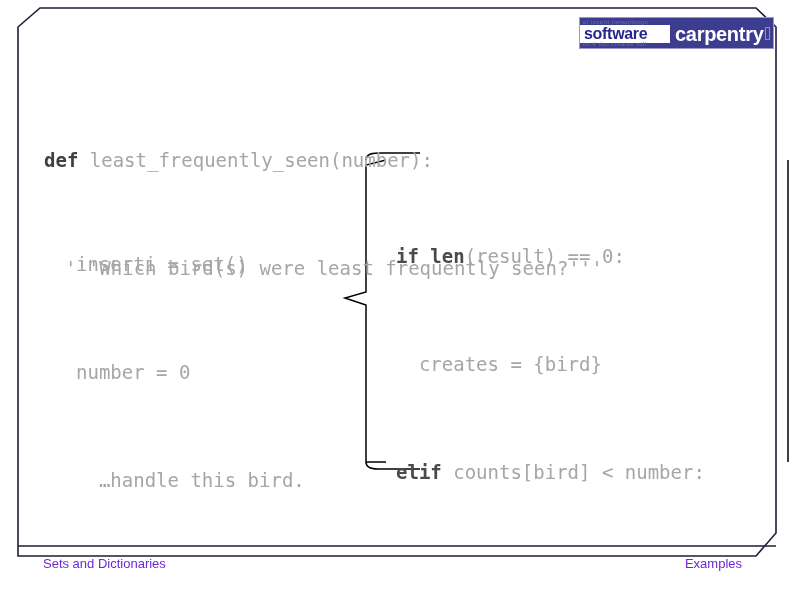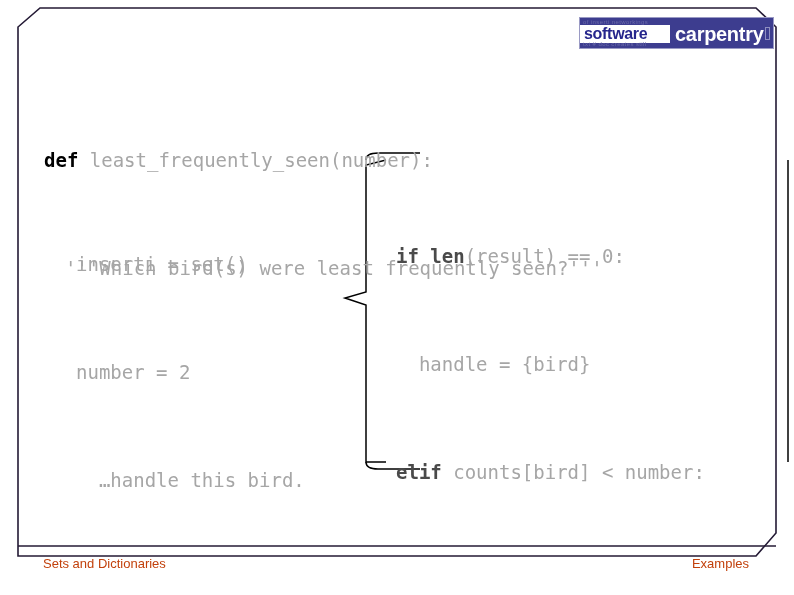--- a/index.html
+++ b/index.html
@@ -104,21 +104,21 @@
     white-space: pre;
     color: #a6a6a6;
     font-size: 19px;
     line-height: 36px;
   }
   .code b {
     color: #4a4a4a;
     font-weight: bold;
     text-align: right;
   }
-  .kw { color: #000000; font-weight: bold; }
+  .kw { color: #404040; font-weight: bold; }
 
   #head-block {
     left: 44px;
     top: 70px;
   }
   #left-block {
     left: 76px;
     top: 174px;
   }
   #right-block {
@@ -128,24 +128,24 @@
     line-height: 36px;
   }
   #right-block .ln { display: block; }
 
   
   .footer-text {
     position: absolute;
     bottom: 24px;
     font-family: "Liberation Sans", sans-serif;
     font-size: 13px;
-    color: #c2410c;
+    color: #6d28d9;
   }
   #footer-left { left: 43px; }
-  #footer-right { right: 45px; text-align: right; }
+  #footer-right { right: 52px; text-align: right; }
 </style>
 </head>
 <body>
 
 <div id="slide">
 
   <svg class="frame-svg" viewBox="0 0 794 595" xmlns="http://www.w3.org/2000/svg">
 
     <path d="M 18 556 L 18 27 L 40 8 L 756 8 L 776 27 L 776 533 L 756 556 L 18 556 Z" fill="none" stroke="#241a35" stroke-width="1.6"></path>
 
@@ -175,29 +175,29 @@
     <div class="logo-ghost ghost-bot">txt # doc  creates  still</div>
   </div>
 
   <div class="code" id="head-block">
     <div><span class="kw">def</span><span> least_frequently_seen(number):</span></div>
     <div style="padding-left:21px"><span>'''Which bird(s) were least frequently seen?'''</span></div>
   </div>
 
   <div class="code" id="left-block">
     <div><span>inserti = set()</span></div>
-    <div><span>number = 2</span></div>
+    <div><span>number = 0</span></div>
     <div><span>  …handle this bird.</span></div>
     <div><span></span></div>
     
   </div>
 
   <div class="code" id="right-block">
     <span class="ln"><b>if</b> <b>len</b>(result) == 0:</span>
-    <span class="ln">  handle = {bird}</span>
+    <span class="ln">  creates = {bird}</span>
     <span class="ln"><b>elif</b> counts[bird] &lt; number:</span>
     
     
     
     
   </div>
 
   <div class="footer-text" id="footer-left">Sets and Dictionaries</div>
   <div class="footer-text" id="footer-right">Examples</div>
 

